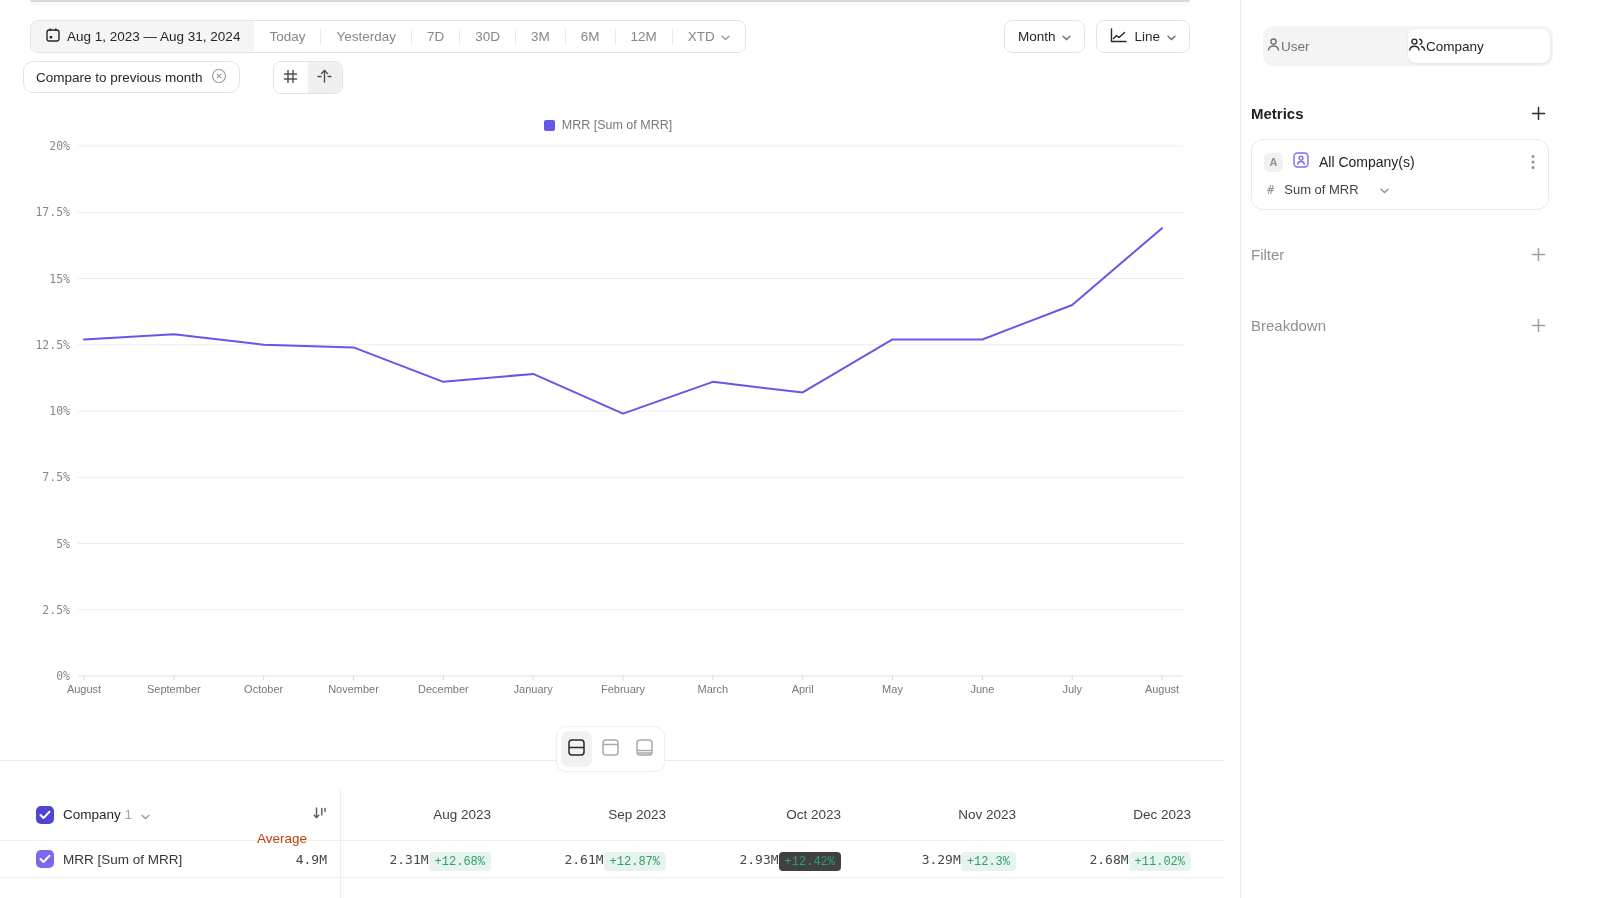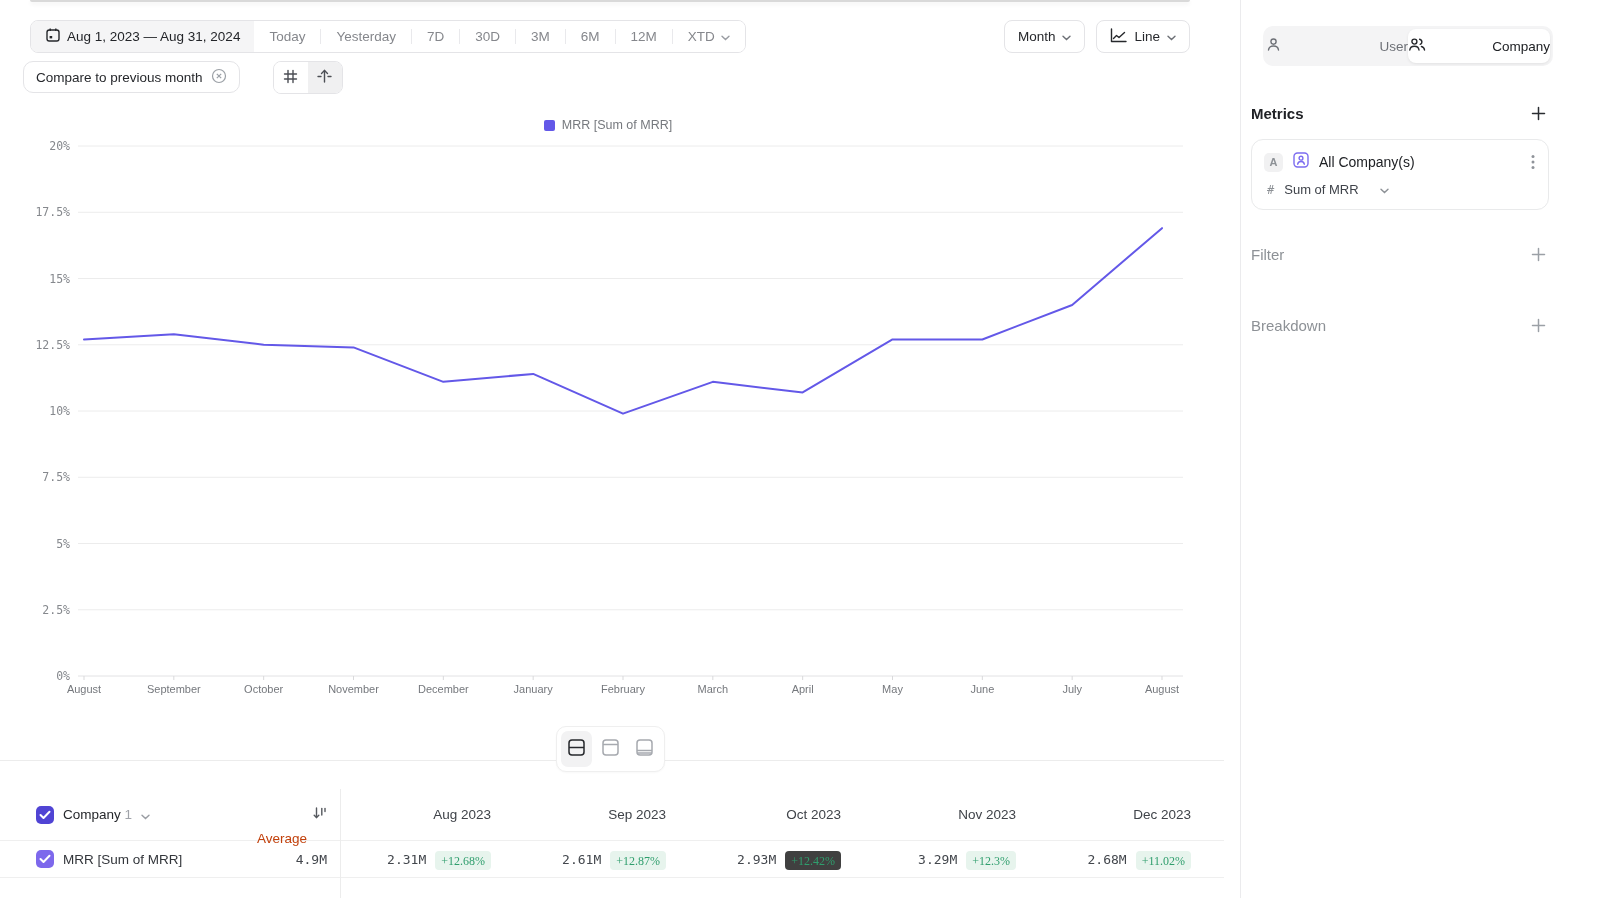--- a/index.html
+++ b/index.html
@@ -42,27 +42,27 @@
   .t-body { height:37px; }
   .c-entity { width:230px; display:flex; align-items:center; gap:9px; padding-left:36px; }
   .c-avg { width:110px; display:flex; justify-content:flex-end; align-items:center; gap:6px; padding-right:13px; }
   .c-month { width:175px; text-align:right; padding-right:24px; }
   .vdivider { position:absolute; left:340px; top:0; width:1px; height:110px; background:#ececec; }
   .checkbox { width:18px; height:18px; border-radius:5px; display:flex; align-items:center; justify-content:center; flex:none; }
   .hd { font:500 13.5px "Liberation Sans",sans-serif; color:#26282c;text-align:center; }
   .hd-month { font:13.5px "Liberation Sans",sans-serif; color:#3f4349; }
   .count { color:#a0a3a9; font-weight:400; }
   .cellval { font-family:"DejaVu Sans Mono",monospace; font-size:13px; color:#43474d; }
-  .delta { font-family:Liberation Serif, serif; font-size:12px; padding:2.5px 6px; border-radius:4px; margin-left:9px; }
+  .delta { font-family:Liberation Mono, monospace; font-size:12px; padding:2.5px 6px; border-radius:4px; }
   .rowlabel { font:13.5px "Liberation Sans",sans-serif; color:#33363b; }
 
   
   .sidebar { position:absolute; left:1240px; top:0; width:360px; height:898px; border-left:1px solid #ebebed; background:#fff; }
   .tabs { position:absolute; left:22px; top:26px; width:290px; height:40px; background:#f4f4f5; border-radius:10px; padding:3px; display:flex; }
-  .tab { flex:1; border-radius:8px; display:flex; align-items:center; justify-content:space-between; gap:8px; font:13.5px "Liberation Sans",sans-serif; color:#6e7177; cursor:pointer; border:none; background:transparent; }
+  .tab { flex:1; border-radius:8px; display:flex; align-items:center; justify-content:flex-start; font:13.5px "Liberation Sans",sans-serif; color:#6e7177; cursor:pointer; border:none; background:transparent; }
   .tab.active { background:#fff; color:#202226; font-weight:500; box-shadow:0 1px 3px rgba(0,0,0,.08); }
   .side-row { position:absolute; left:10px; width:298px; display:flex; align-items:center; justify-content:space-between; }
   .side-title { font:600 15px "Liberation Sans",sans-serif; color:#202226; }
   .side-label { font:500 15px "Liberation Sans",sans-serif; color:#8d9196; }
   .iconbtn { border:none; background:transparent; cursor:pointer; display:flex; align-items:center; justify-content:center; padding:3px; }
   .metric-card { position:absolute; left:10px; top:139px; width:298px; border:1px solid #e9eaeb; border-radius:12px; padding:11px 10px 12px 12px; }
   .mc-line1 { display:flex; align-items:center; gap:9px; }
   .a-badge { width:19px; height:19px; border-radius:5px; background:#f1f1f2; color:#8d9196; font:600 11px "Liberation Sans",sans-serif; display:flex; align-items:center; justify-content:center; }
   .mc-name { font:500 14px "Liberation Sans",sans-serif; color:#202226; flex:1; }
   .mc-line2 { display:flex; align-items:center; gap:10px; margin-top:9px; padding-left:3px; }

